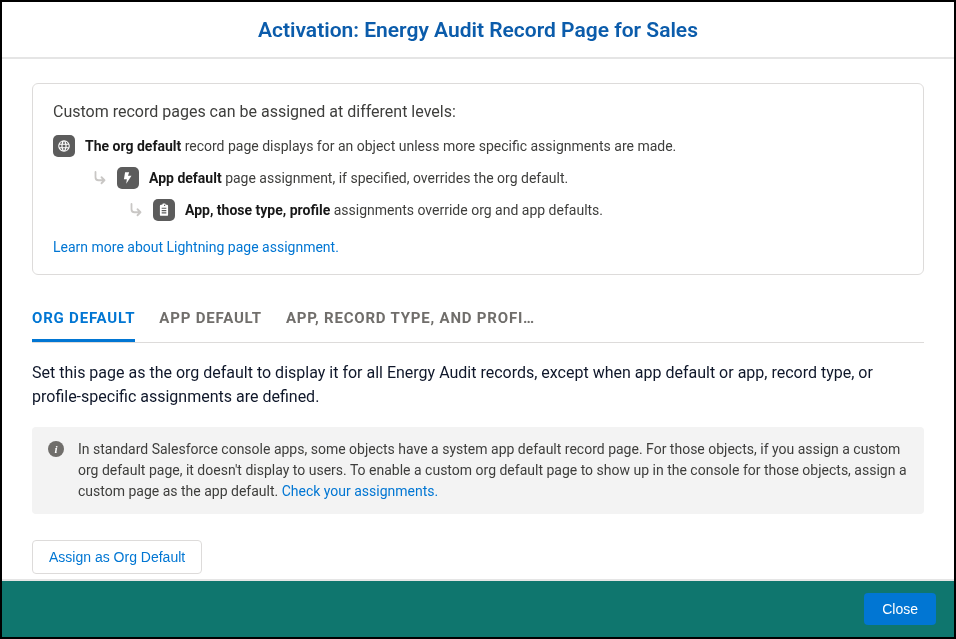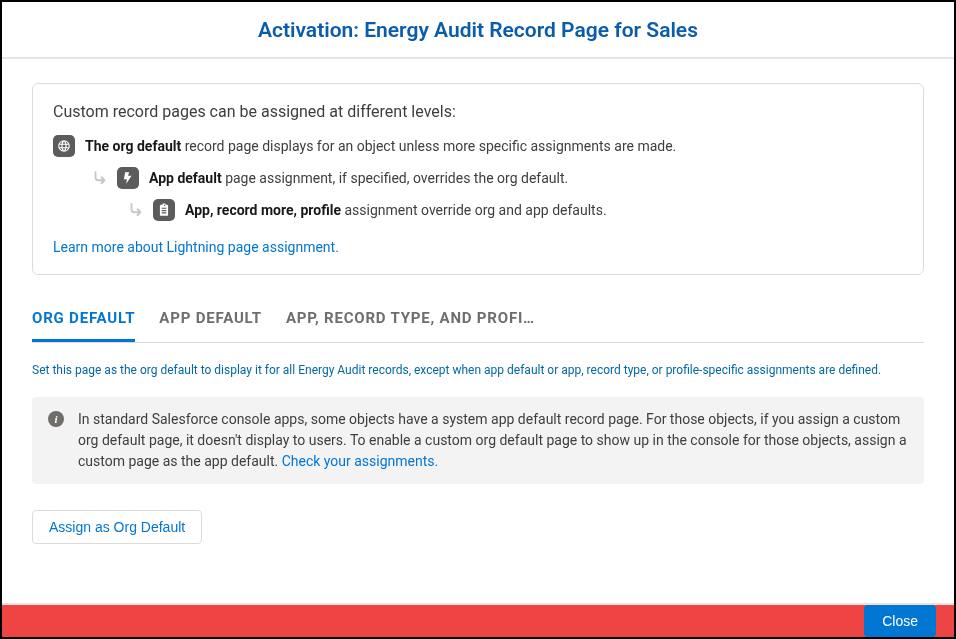--- a/index.html
+++ b/index.html
@@ -97,23 +97,23 @@
     font-weight: 700;
     letter-spacing: 0.8px;
     color: #706e6b;
     cursor: pointer;
     border-bottom: 3px solid transparent;
     white-space: nowrap;
     text-transform: uppercase;
   }
   .tab.active { color: #0176d3; border-bottom-color: #0176d3; }
   .desc-text {
-    font-size: 12px;
+    font-size: 16px;
     line-height: 1.5;
-    color: #0369a1;
+    color: #0f172a;
     margin-bottom: 18px;
   }
   .warn-box {
     background: #f3f3f3;
     border-radius: 4px;
     padding: 12px 16px;
     display: flex;
     gap: 14px;
     font-size: 14px;
     line-height: 1.5;
@@ -140,23 +140,23 @@
     display: inline-block;
     border: 1px solid #dddbda;
     border-radius: 4px;
     background: #fff;
     color: #0176d3;
     font-size: 14px;
     padding: 8px 16px;
     cursor: pointer;
   }
   .footer {
-    background: #ef4444;
+    background: #0f766e;
     border-top: 2px solid #e5e5e5;
-    padding: 0 18px;
+    padding: 12px 18px;
     display: flex;
     justify-content: flex-end;
   }
   .close-btn {
     background: #0176d3;
     color: #fff;
     border: none;
     border-radius: 4px;
     padding: 8px 18px;
     font-size: 14px;
@@ -210,21 +210,21 @@
           <svg viewBox="0 0 24 24" width="18" height="18">
               <path fill="none" stroke="#c9c7c5" stroke-width="2.4" stroke-linecap="round" stroke-linejoin="round" d="M6 4v7a4 4 0 004 4h8m-4-4l4 4-4 4"></path>
             </svg>
         </span>
         <span class="icon-box clip">
           <svg viewBox="0 0 24 24">
               <path d="M17 3h-2a2 2 0 00-2-2h-2a2 2 0 00-2 2H7a2 2 0 00-2 2v15a2 2 0 002 2h10a2 2 0 002-2V5a2 2 0 00-2-2zm-5 0h2v2h-2V3zm4 15H8v-2h8v2zm0-4H8v-2h8v2zm0-4H8V8h8v2z"></path>
             </svg>
         </span>
         <span>
-          <span class="level-label">App, record more, profile</span><span class="level-desc"> assignment override org and app defaults.</span>
+          <span class="level-label">App, those type, profile</span><span class="level-desc"> assignments override org and app defaults.</span>
         </span>
       </div>
 
       <a class="learn-link">Learn more about Lightning page assignment.</a>
     </div>
 
     <div class="tabs">
       <div class="tab active">ORG DEFAULT</div>
       <div class="tab">APP DEFAULT</div>
       <div class="tab">APP, RECORD TYPE, AND PROFI…</div>

